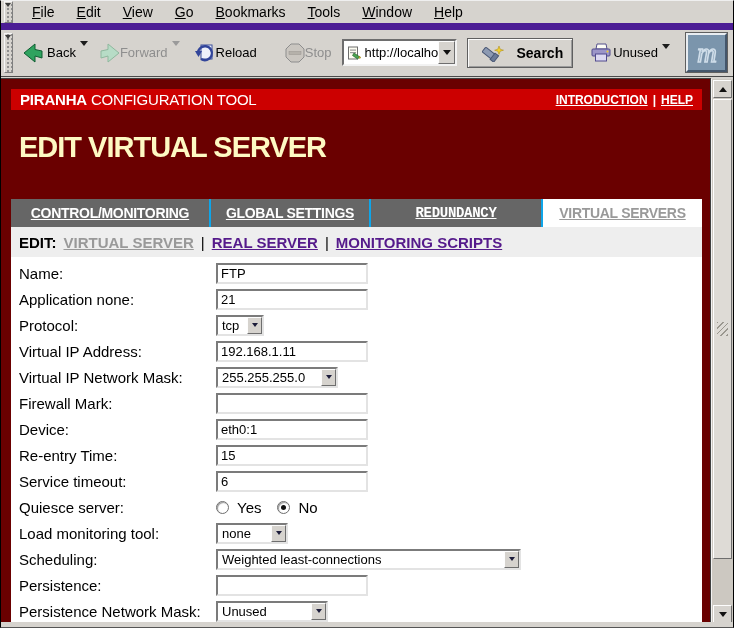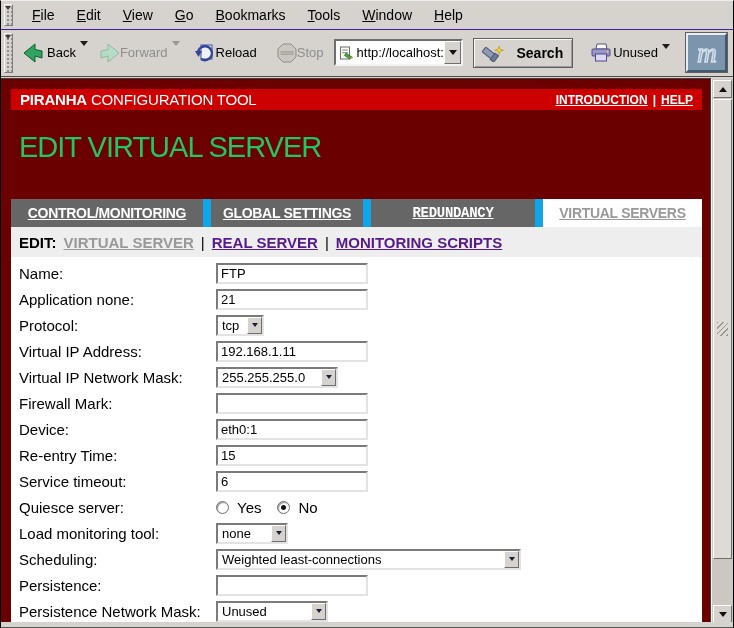--- a/index.html
+++ b/index.html
@@ -9,21 +9,21 @@
   .window{
     position:relative; width:734px; height:628px;
     background:#d6d3ce; overflow:hidden;
     border-left:1px solid #000; border-right:1px solid #000;
     border-top:1px solid #efefef; border-bottom:1px solid #555;
   }
 
   
   .menubar{
     height:29px; display:flex; align-items:center;
-    padding:2px 4px 2px 3px; border-bottom:1px solid #4c1d95;
+    padding:2px 4px 2px 3px; border-bottom:7px solid #4c1d95;
   }
   .grippy{
     width:9px; height:22px; margin-right:8px; flex:none;
     border:1px solid; border-color:#f6f6f6 #7f7f7f #7f7f7f #f6f6f6;
     background-image:radial-gradient(circle,#8f8f8f 0.9px, transparent 1.1px);
     background-size:4px 4px; background-position:1px 5px; position:relative;
   }
   .grippy::before{
     content:""; position:absolute; top:1px; left:0px;
     border:3px solid transparent; border-top:4px solid #3c3c3c;
@@ -59,21 +59,21 @@
   }
   .url-drop{
     flex:none; width:17px; height:23px; background:#d6d3ce;
     border:1px solid; border-color:#fdfdfd #6e6e6e #6e6e6e #fdfdfd;
     display:flex; align-items:center; justify-content:center;
   }
   .url-drop i{ width:0;height:0;border:4px solid transparent;border-top:5px solid #111; margin-top:4px;}
 
   .search-btn{
     flex:none; height:30px; display:flex; align-items:center; gap:12px;
-    padding:0 9px 0 8px; margin-right:14px; background:#d6d3ce;
+    padding:0 9px 0 14px; margin-right:14px; background:#d6d3ce;
     border:1px solid #5f5f5f;
     box-shadow:inset 1px 1px 0 #fbfbfb, inset -1px -1px 0 #9b9b9b;
     font-weight:bold; font-size:14px;
   }
 
   .logo-btn{
     flex:none; width:41px; height:39px; margin-left:10px; background:#7b95ac;
     border:2px solid; border-color:#e9edf1 #44566b #44566b #e9edf1;
     outline:1px solid #5f5f5f; display:flex; align-items:center; justify-content:center;
   }
@@ -91,29 +91,29 @@
     background:#cc0000; color:#fff; display:flex; align-items:center;
     justify-content:space-between; padding:0 9px;
   }
   .brand{ font-size:15px; letter-spacing:-0.2px; }
   .brand b{ font-weight:bold; }
   .banner-links{ font-size:12px; font-weight:bold; display:flex; gap:5px; align-items:center;}
   .banner-links a{ color:#fff; text-decoration:underline; }
 
   .page-title{
     position:absolute; left:18px; top:52px;
-    color:#22c55e; font-size:29px; letter-spacing:-1px; font-weight:normal;
+    color:#fef9c3; font-size:29px; letter-spacing:-1px; font-weight:bold;
   }
 
   .tabs{ position:absolute; left:10px; right:8px; top:120px; height:28px; display:flex; }
   .tab{
     background:#666666; color:#fff; font-weight:bold; font-size:14px;
     display:flex; align-items:center; justify-content:center;
     text-decoration:underline; letter-spacing:-0.3px;
-    border-right:8px solid #0ea5e9; flex:none;
+    border-right:2px solid #0ea5e9; flex:none;
   }
   .tab.active{ background:#fff; color:#999999; border-right:none; }
 
   .subnav{
     position:absolute; left:10px; right:8px; top:148px; height:30px;
     background:#eeeeee; display:flex; align-items:center; padding-left:8px;
     font-size:15px; font-weight:bold; gap:7px; white-space:nowrap;
   }
   .subnav .prefix{ color:#000; }
   .subnav a{ text-decoration:underline; }
@@ -231,21 +231,21 @@
       <span class="icn">
         <svg width="22" height="22" viewBox="0 0 22 22">
           <rect x="7" y="3" width="11" height="14" fill="#eef1fa" stroke="#3b4f9b"></rect>
           <path d="M4 12 a7 7 0 1 1 3 5" fill="none" stroke="#32459a" stroke-width="2.4"></path>
           <polygon points="1,9 8,9 4.5,15" fill="#32459a"></polygon>
         </svg>
       </span>
       <span>Reload</span>
     </div>
 
-    <div class="tbtn disabled" style="margin-left:16px;">
+    <div class="tbtn disabled" style="margin-left:24px;">
       <span class="icn">
         <svg width="20" height="20" viewBox="0 0 20 20">
             <polygon points="6,1 14,1 19,6 19,14 14,19 6,19 1,14 1,6" fill="#cac6c0" stroke="#8d8d8d"></polygon>
             <rect x="4" y="8.5" width="12" height="3" fill="#b5b1aa" stroke="#979390" stroke-width="0.5"></rect>
           </svg>
       </span>
       <span>Stop</span>
     </div>
 
     <div class="urlbox">

